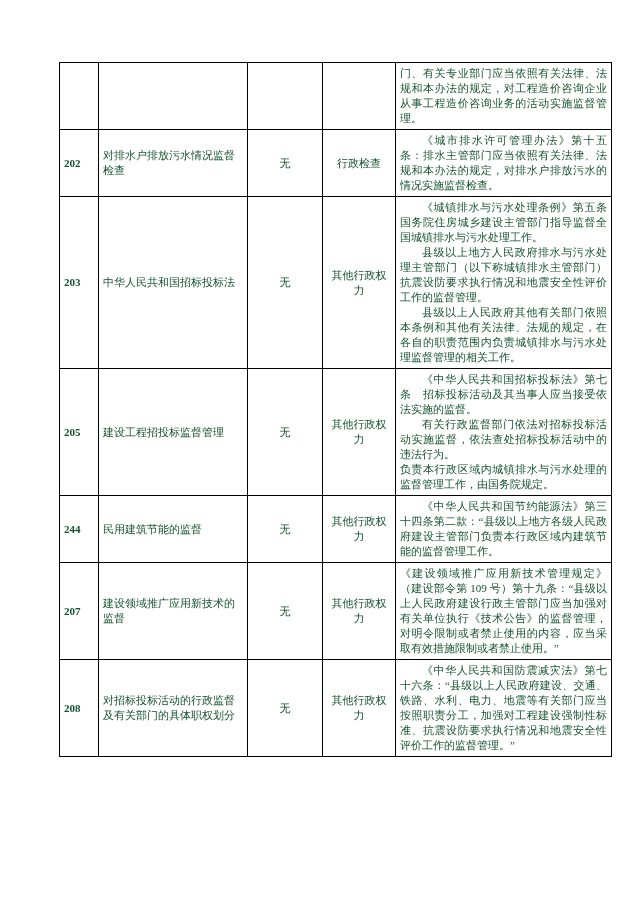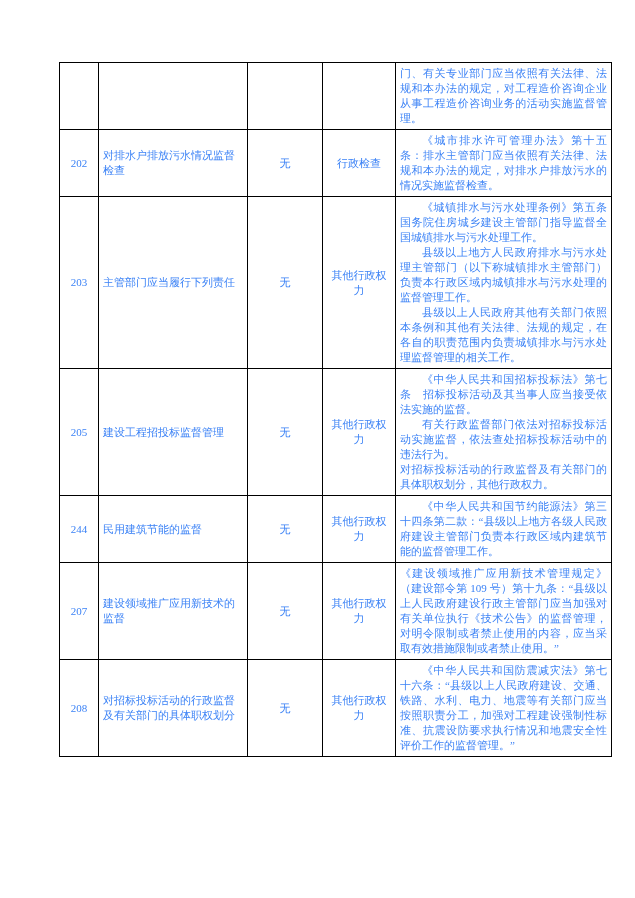--- a/index.html
+++ b/index.html
@@ -6,40 +6,40 @@
     margin: 0;
     padding: 0;
     background: #ffffff;
   }
   .page {
     position: relative;
     width: 635px;
     height: 898px;
     background: #ffffff;
     font-family: "Liberation Serif", "DejaVu Serif", serif;
-    color: #3b82f6;
+    color: #14532d;
     overflow: hidden;
   }
   table.reg-table {
     position: absolute;
     left: 59px;
     top: 62px;
     width: 517px;
     border-collapse: collapse;
     table-layout: fixed;
   }
   table.reg-table td {
     border: 1px solid #000000;
     font-size: 11px;
     line-height: 15px;
     vertical-align: middle;
     padding: 3px 4px;
     word-break: break-all;
   }
-  td.c-num   { width: 30px;  text-align: center; }
+  td.c-num   { width: 30px;  text-align: left; font-weight: bold; }
   td.c-name  { width: 140px; padding: 3px 12px; }
   td.c-sub   { width: 66px;  text-align: center; }
   td.c-type  { width: 64px;  text-align: center; margin-left: 45px; }
   td.c-legal { width: 207px; padding: 2px 4px; }
   td.c-legal p {
     margin: 0;
     text-align: justify;
     text-indent: 2em;
     line-height: 15px;
   }
@@ -67,40 +67,40 @@
         <td class="c-name">对排水户排放污水情况监督检查</td>
         <td class="c-sub">无</td>
         <td class="c-type">行政检查</td>
         <td class="c-legal">
           <p>《城市排水许可管理办法》第十五条：排水主管部门应当依照有关法律、法规和本办法的规定，对排水户排放污水的情况实施监督检查。</p>
         </td>
       </tr>
 
       <tr>
         <td class="c-num">203</td>
-        <td class="c-name">主管部门应当履行下列责任</td>
+        <td class="c-name">中华人民共和国招标投标法</td>
         <td class="c-sub">无</td>
         <td class="c-type">其他行政权力</td>
         <td class="c-legal">
           <p>《城镇排水与污水处理条例》第五条　国务院住房城乡建设主管部门指导监督全国城镇排水与污水处理工作。</p>
-          <p>县级以上地方人民政府排水与污水处理主管部门（以下称城镇排水主管部门）负责本行政区域内城镇排水与污水处理的监督管理工作。</p>
+          <p>县级以上地方人民政府排水与污水处理主管部门（以下称城镇排水主管部门）抗震设防要求执行情况和地震安全性评价工作的监督管理。</p>
           <p>县级以上人民政府其他有关部门依照本条例和其他有关法律、法规的规定，在各自的职责范围内负责城镇排水与污水处理监督管理的相关工作。</p>
         </td>
       </tr>
 
 
       <tr>
         <td class="c-num">205</td>
         <td class="c-name">建设工程招投标监督管理</td>
         <td class="c-sub">无</td>
         <td class="c-type">其他行政权力</td>
         <td class="c-legal">
           <p>《中华人民共和国招标投标法》第七条　招标投标活动及其当事人应当接受依法实施的监督。</p>
           <p>有关行政监督部门依法对招标投标活动实施监督，依法查处招标投标活动中的违法行为。</p>
-          <p class="noindent">对招标投标活动的行政监督及有关部门的具体职权划分，其他行政权力。</p>
+          <p class="noindent">负责本行政区域内城镇排水与污水处理的监督管理工作，由国务院规定。</p>
         </td>
       </tr>
 
       <tr>
         <td class="c-num">244</td>
         <td class="c-name">民用建筑节能的监督</td>
         <td class="c-sub">无</td>
         <td class="c-type">其他行政权力</td>
         <td class="c-legal">
           <p>《中华人民共和国节约能源法》第三十四条第二款：“县级以上地方各级人民政府建设主管部门负责本行政区域内建筑节能的监督管理工作。</p>

